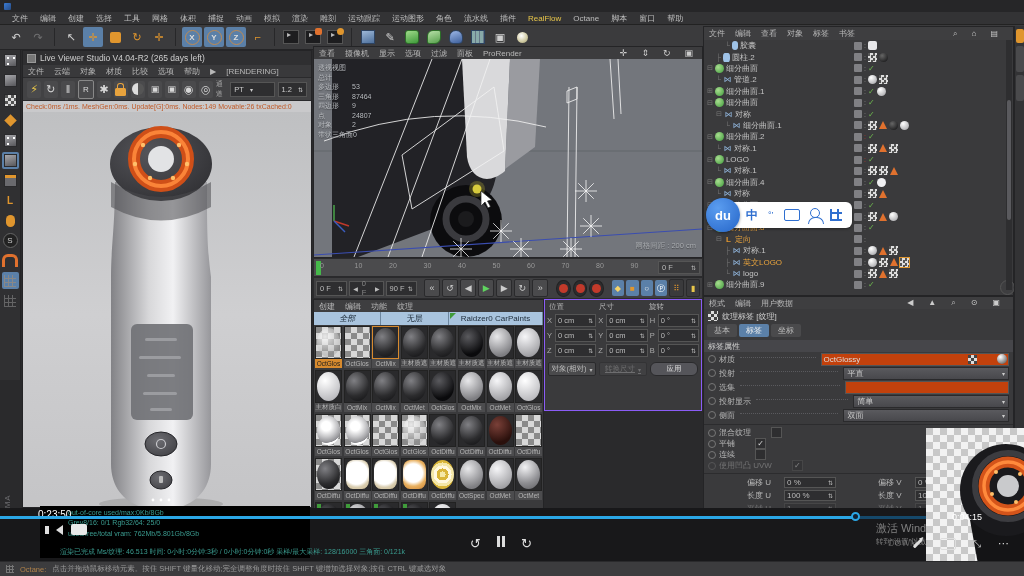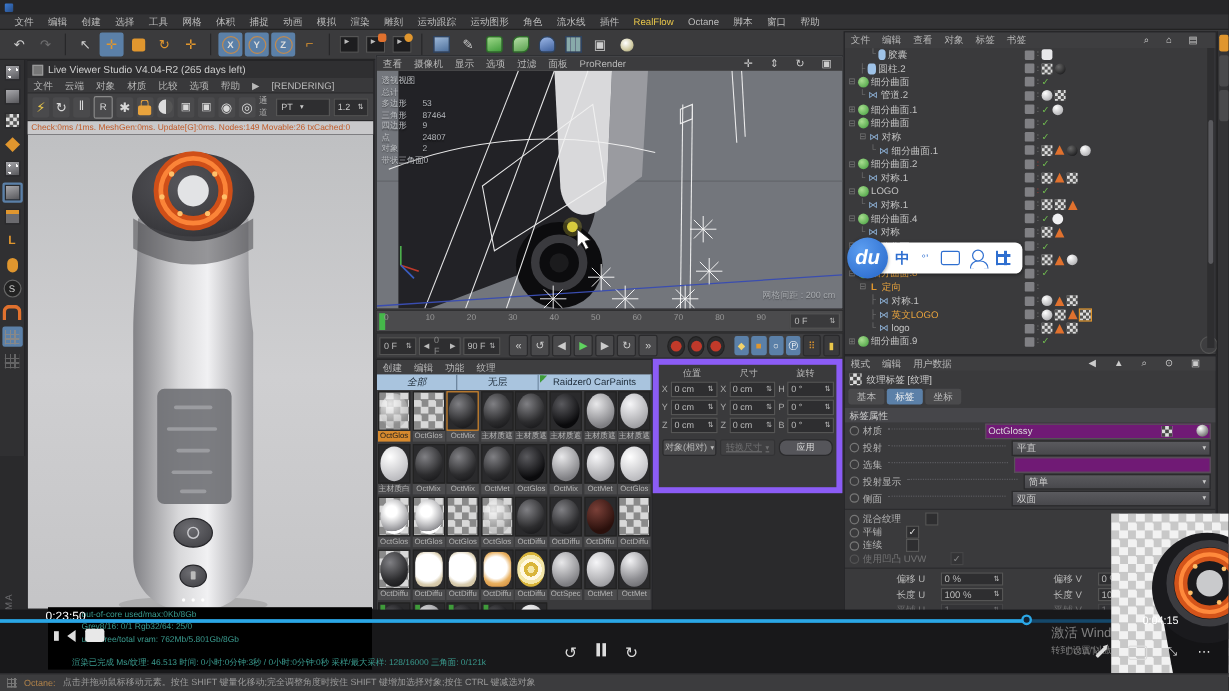--- a/index.html
+++ b/index.html
@@ -111,21 +111,21 @@
   .s-glass{background:radial-gradient(circle at 35% 30%,#ffffffcc,#9a9a9a55 70%);}
   .s-swirl{background:radial-gradient(circle at 40% 35%,#fff 20%,#c9c9cb 45%,#8e8e92 70%,#fff 72%);}
   .s-darkred{background:radial-gradient(circle at 35% 30%,#7a4038,#2a100c 70%);}
   .s-blob{background:radial-gradient(circle at 45% 45%,#fff 55%,#d9cdb0 70%,#c9b890);border-radius:30%!important;}
   .s-bloborange{background:radial-gradient(circle at 45% 45%,#fff 45%,#e8b060 65%,#c97f30);border-radius:30%!important;}
   .s-glow{background:repeating-radial-gradient(circle at 50% 50%,#f4e7a8 0 3px,#d9b53a 3px 6px,#fff8e0 6px 9px);}
   .s-metal{background:radial-gradient(circle at 35% 25%,#f2f2f4,#8e8e92 60%,#5e5e62);}
   .gdot{position:absolute;left:1px;top:1px;width:4px;height:4px;background:#3f9b3a;z-index:2;}
 
   
-  #coords{left:544px;top:299px;width:158px;height:112px;background:#3a3a3c;border:5px solid #8b5cf6;box-sizing:border-box;font-size:7.5px;text-align:center;}
+  #coords{left:544px;top:299px;width:158px;height:112px;background:#3a3a3c;border:1px solid #8b5cf6;box-sizing:border-box;font-size:7.5px;}
   #coords .hdr{display:flex;color:#b8b8b8;padding:2px 2px 1px 4px;gap:0;}
   #coords .hdr span{flex:1;}
   .crow{display:flex;gap:2px;padding:1px 2px;}
   .ccell{flex:1;display:flex;align-items:center;gap:2px;}
   .ccell b{color:#aaa;font-weight:normal;width:6px;}
   .cbox{flex:1;height:11px;background:#2e2e30;border:1px solid #555;color:#bbb;display:flex;align-items:center;justify-content:space-between;padding:0 2px;}
   .cfoot{display:flex;gap:3px;padding:4px 3px;}
   .cdd{flex:1;height:12px;background:#4a4a4c;border:1px solid #2a2a2c;border-radius:2px;color:#bbb;display:flex;align-items:center;justify-content:center;gap:3px;}
   .cdd.dim{opacity:.4;text-decoration:underline;}
   .capply{flex:1;height:12px;background:#55555a;border:1px solid #2a2a2c;border-radius:6px;color:#ddd;display:flex;align-items:center;justify-content:center;}
@@ -173,32 +173,32 @@
   #am-title{height:14px;display:flex;align-items:center;gap:4px;padding-left:4px;color:#d0d0d0;}
   .chk10{width:10px;height:10px;background:repeating-conic-gradient(#ddd 0% 25%,#444 0% 50%) 0 0/6px 6px;}
   #am-tabs{display:flex;gap:2px;padding:1px 3px;}
   .atab{padding:1px 7px;background:#4a4a4c;border-radius:2px;color:#bbb;}
   .atab.active{background:#5b80a8;color:#eee;}
   #am-sect{height:12px;background:#46464a;display:flex;align-items:center;padding-left:4px;color:#cfcfcf;margin-top:2px;}
   .arow{display:flex;align-items:center;height:14px;padding:0 4px;gap:3px;}
   .arow .dot{width:6px;height:6px;border-radius:50%;border:1px solid #777;flex:none;}
   .arow .lbl{color:#b5b5b5;white-space:nowrap;}
   .arow .lead{flex:1;border-bottom:1px dotted #5a5a5e;margin:0 2px 3px;}
-  .ainput{flex:1.6;height:11px;background:#701a75;border:1px solid #555;color:#ddd;display:flex;align-items:center;padding:0 1px;gap:20px;}
+  .ainput{flex:1.6;height:11px;background:#c2410c;border:1px solid #555;color:#ddd;display:flex;align-items:center;padding:0 1px;gap:20px;}
   .aselect{flex:1.6;height:11px;background:linear-gradient(180deg,#5a5a5e,#48484c);border:1px solid #2a2a2c;color:#ccc;display:flex;align-items:center;justify-content:space-between;padding:0 3px;}
   .acheck{width:9px;height:9px;background:#2e2e30;border:1px solid #555;color:#ddd;font-size:8px;display:flex;align-items:center;justify-content:center;}
   .uvrow{display:flex;height:13px;align-items:center;padding:0 4px;gap:3px;}
   .uvrow.dim{opacity:.45;}
   .uvbox{width:52px;height:11px;background:#2e2e30;border:1px solid #555;color:#bbb;display:flex;align-items:center;justify-content:space-between;padding:0 2px;box-sizing:border-box;}
   .uvl{width:34px;color:#b5b5b5;margin-left:36px;}
   .asep{height:1px;background:#2c2c2e;margin:2px 0;}
 
   
   #ime{left:706px;top:198px;height:34px;display:flex;align-items:center;z-index:30;}
-  #ime .du{width:34px;height:34px;border-radius:50%;background:radial-gradient(circle at 35% 30%,#5b9df0,#2565c8);color:#fff;font-size:17px;font-style:italic;font-weight:bold;display:flex;align-items:center;justify-content:center;box-shadow:0 1px 3px #0006;z-index:2;}
+  #ime .du{width:34px;height:34px;border-radius:50%;background:radial-gradient(circle at 35% 30%,#5b9df0,#2565c8);color:#fff;font-size:13px;font-weight:bold;display:flex;align-items:center;justify-content:center;box-shadow:0 1px 3px #0006;z-index:2;}
   #ime .bar{height:26px;background:#fff;border-radius:0 6px 6px 0;display:flex;align-items:center;gap:10px;padding:0 10px 0 12px;margin-left:-6px;box-shadow:0 1px 3px #0006;color:#2f6fd0;font-size:12px;}
   .ime-kb{width:14px;height:10px;border:1.5px solid #2f6fd0;border-radius:2px;}
   .ime-user{width:8px;height:8px;border:1.5px solid #2f6fd0;border-radius:50%;position:relative;margin-top:-4px;}
   .ime-user::after{content:"";position:absolute;left:-3px;top:8px;width:14px;height:6px;border:1.5px solid #2f6fd0;border-bottom:none;border-radius:7px 7px 0 0;}
   .ime-grid{width:12px;height:12px;background:repeating-linear-gradient(0deg,#2f6fd0 0 2px,transparent 2px 7px),repeating-linear-gradient(90deg,#2f6fd0 0 2px,transparent 2px 7px);}
 
   
   #strip{left:0;top:508px;width:1024px;height:53px;background:#18181a;}
   #oct-box{left:40px;top:506px;width:270px;height:52px;background:#000;}
   #oct-box .l{position:absolute;font-size:7px;color:#3a9b8f;white-space:nowrap;}

